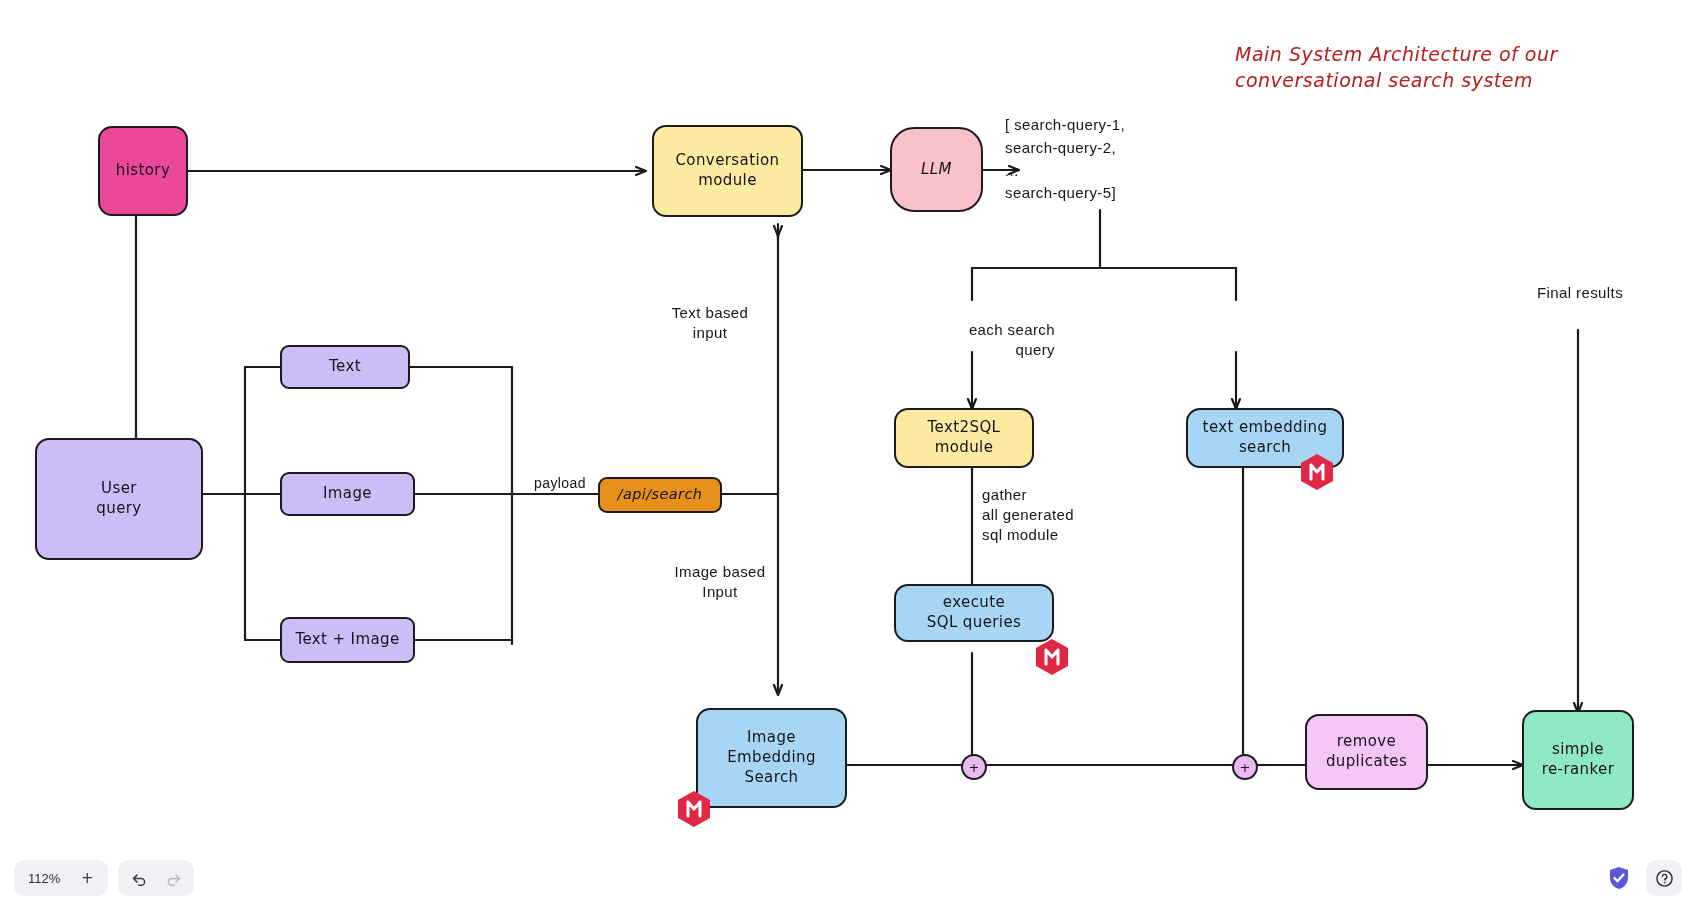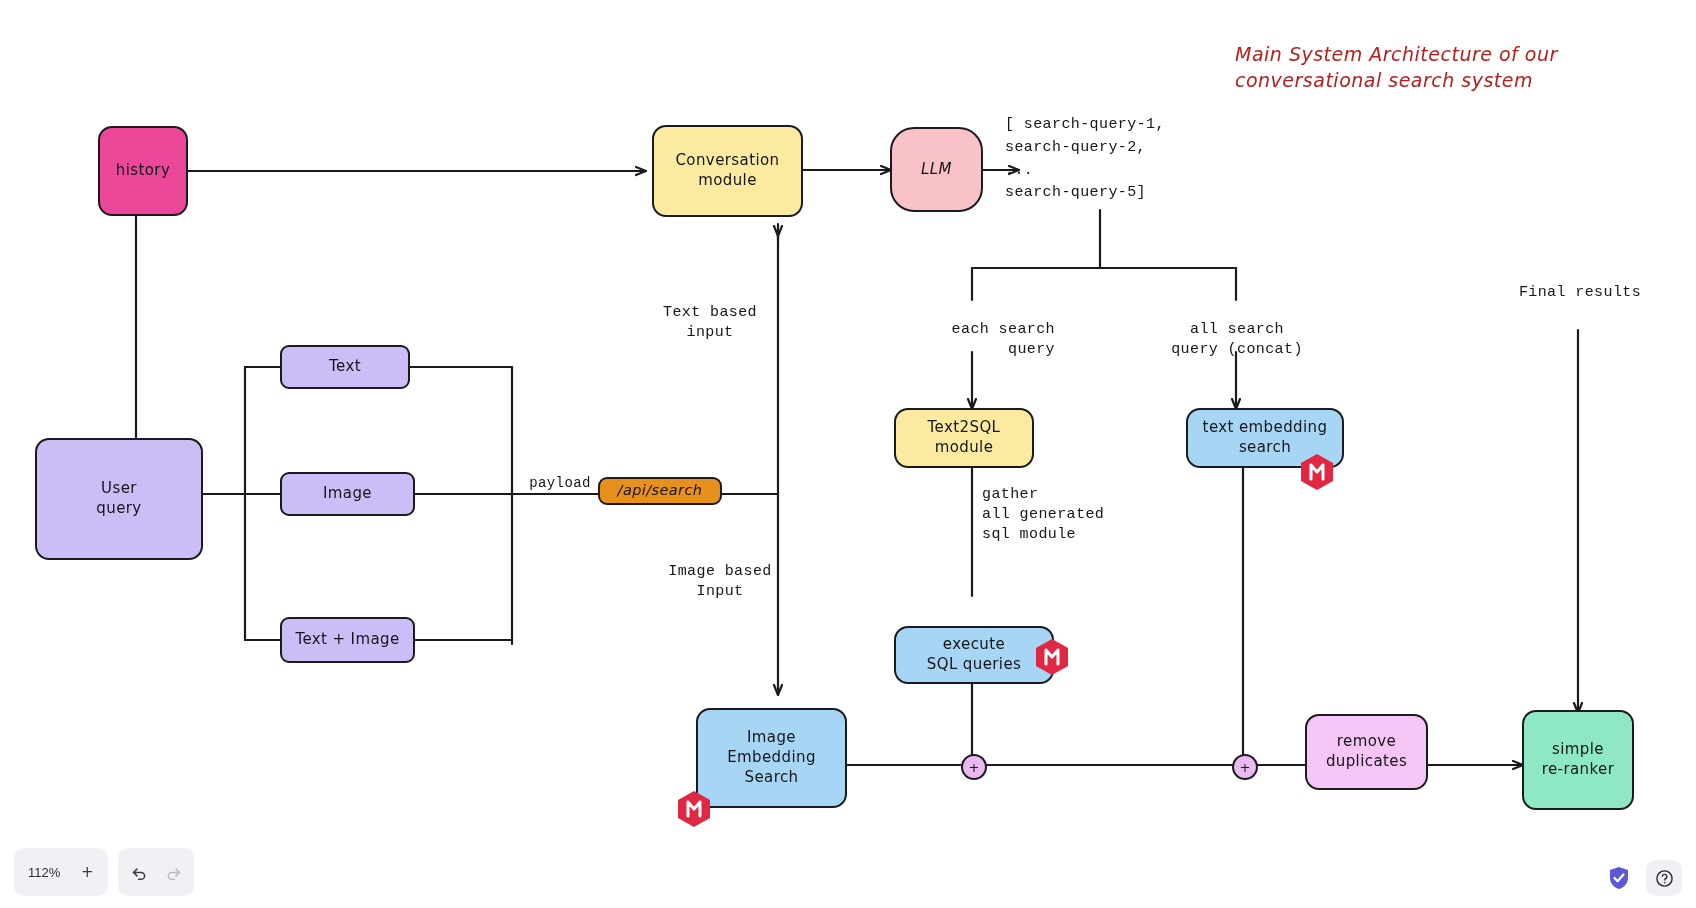--- a/index.html
+++ b/index.html
@@ -31,21 +31,21 @@
   .node.pill{border-radius:9px;}
 
   .label{
     position:absolute;
     color:#16161b;
     font-size:15px;
     line-height:1.34;
     letter-spacing:.4px;
     text-align:center;
     white-space:pre-line;
-    font-family:Liberation Mono, monospace;
+    font-family:Liberation Sans, sans-serif;
   }
   .label.left{text-align:left;}
 
   #title{
     position:absolute;
     color:#b91c1c;
     font-size:19px;
     line-height:1.35;
     letter-spacing:.5px;
     font-style:italic;
@@ -74,21 +74,21 @@
     position:absolute;left:14px;bottom:12px;
     display:flex;align-items:center;gap:10px;
   }
   #toolbar-right{
     position:absolute;right:14px;bottom:12px;
     display:flex;align-items:center;gap:10px;
   }
   .tb-group{
     display:flex;align-items:center;
     background:#f1f0f4;border-radius:10px;
-    height:48px;padding:0 4px;margin-top:40px;
+    height:36px;padding:0 4px;margin-top:40px;
   }
   .tb-btn{
     width:34px;height:30px;
     display:flex;align-items:center;justify-content:center;
     border-radius:8px;
     color:#3d3d46;font-size:15px;
     background:transparent;border:none;
     cursor:pointer;
   }
   .tb-btn.disabled{color:#b9b9c2;}
@@ -181,34 +181,34 @@
 
   <div class="node" style="left:35px;top:438px;width:168px;height:122px;background:#cdbdf7;">User
 query</div>
 
   <div class="node pill" style="left:280px;top:345px;width:130px;height:44px;background:#cdbdf7;">Text</div>
 
   <div class="node pill" style="left:280px;top:472px;width:135px;height:44px;background:#cdbdf7;">Image</div>
 
   <div class="node pill" style="left:280px;top:617px;width:135px;height:46px;background:#cdbdf7;">Text + Image</div>
 
-  <div class="node pill small" style="left:598px;top:477px;width:124px;height:28px;background:#e8901c;border-width:2.6px;font-style:italic;color:#141417;">/api/search</div>
+  <div class="node pill small" style="left:598px;top:477px;width:124px;height:36px;background:#e8901c;border-width:2.6px;font-style:italic;color:#141417;">/api/search</div>
 
   <div class="node" style="left:652px;top:125px;width:151px;height:92px;background:#fbeaa0;">Conversation
 module</div>
 
   <div class="node" style="left:890px;top:127px;width:93px;height:85px;background:#f9c2c8;font-style:italic;border-radius:24px;">LLM</div>
 
   <div class="node" style="left:894px;top:408px;width:140px;height:60px;background:#fbeaa0;">Text2SQL
 module</div>
 
   <div class="node" style="left:1157px;top:408px;width:158px;height:60px;background:#a7d6f5;margin-left:29px;">text embedding
 search</div>
 
-  <div class="node" style="left:894px;top:626px;width:160px;height:58px;background:#a7d6f5;">execute
+  <div class="node" style="left:894px;top:584px;width:160px;height:58px;background:#a7d6f5;">execute
 SQL queries</div>
 
   <div class="node" style="left:696px;top:708px;width:151px;height:100px;background:#a7d6f5;">Image
 Embedding
 Search</div>
 
   <div class="node" style="left:1305px;top:714px;width:123px;height:76px;background:#f5c5f5;">remove
 duplicates</div>
 
   <div class="node" style="left:1522px;top:710px;width:112px;height:100px;background:#8fe8c4;">simple
@@ -223,22 +223,20 @@
 Input</div>
 
   <div class="label left" style="left:1005px;top:114px;width:210px;line-height:1.52;">[  search-query-1,
    search-query-2,
           ...
    search-query-5]</div>
 
   <div class="label" style="left:895px;top:320px;width:160px;text-align:right;">each search
 query</div>
 
-  <div class="label" style="left:1142px;top:320px;width:190px;">all search
-query (concat)</div>
 
   <div class="label left" style="left:982px;top:485px;width:170px;">gather
 all generated
 sql module</div>
 
   <div class="label" style="left:1490px;top:283px;width:180px;">Final results</div>
 
   <div class="plus" style="left:961px;top:754px;">+</div>
   <div class="plus" style="left:1232px;top:754px;">+</div>
 

